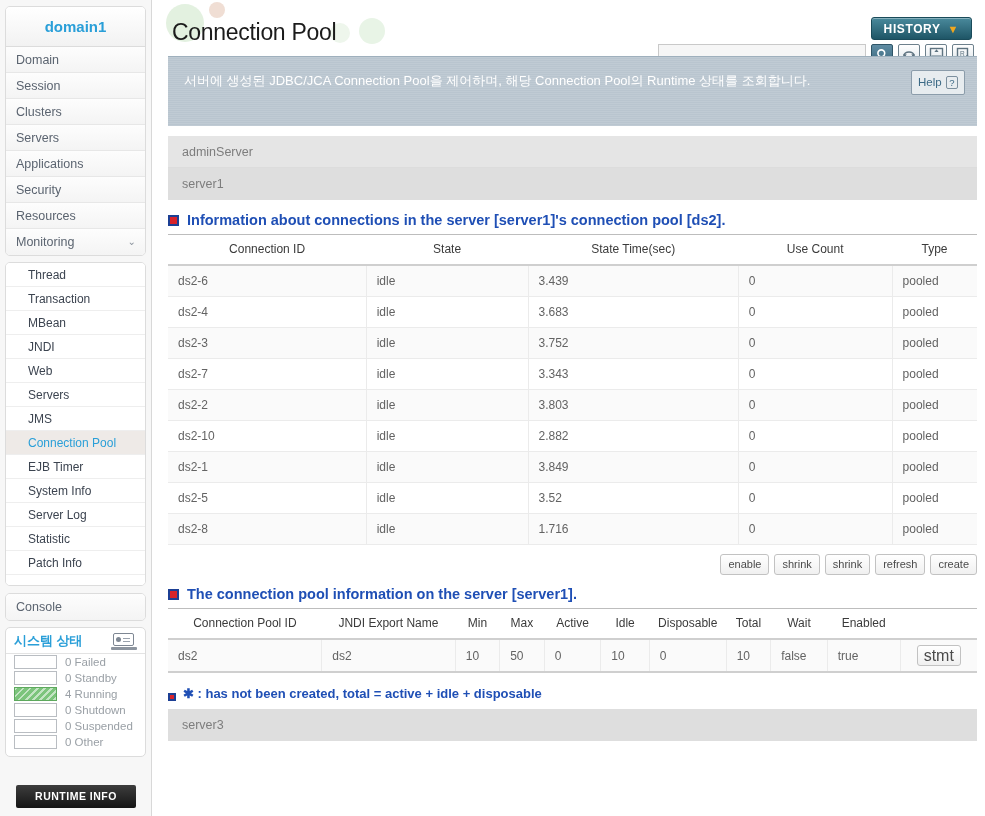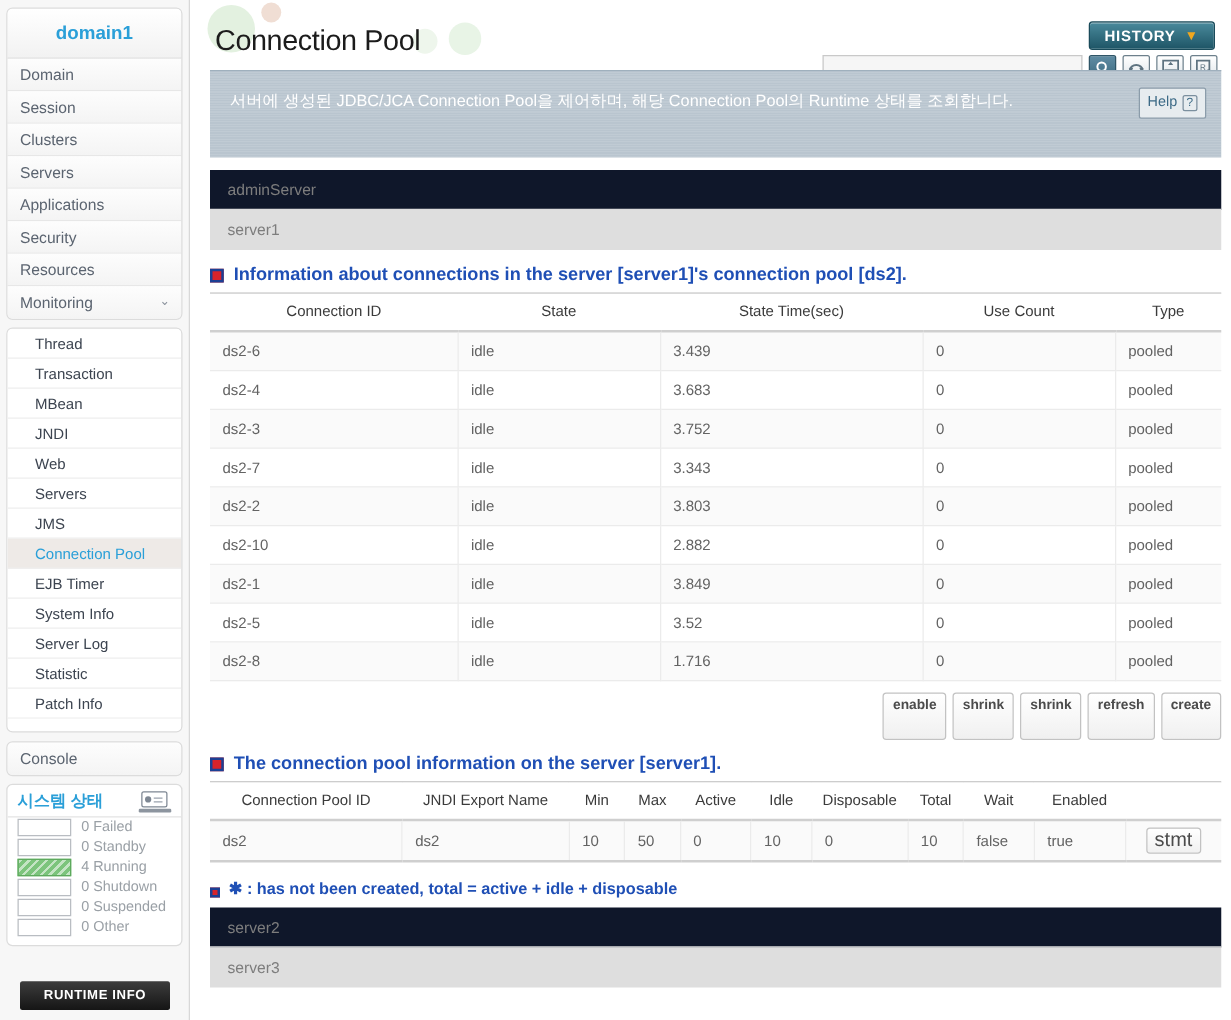--- a/index.html
+++ b/index.html
@@ -176,21 +176,21 @@
   .help-btn .qm {
     border: 1px solid #7b8f9e; border-radius: 2px;
     font-size: 9.5px; line-height: 11px; padding: 0 2.5px; color: #3c6a86;
   }
 
   .srv-list { margin: 10px 0 0 16px; width: 809px; }
   .srv-row {
     height: 32px; line-height: 32px;
     padding-left: 14px;
     font-size: 12.5px; color: #7d7d7d;
-    background: #0f172a;
+    background: #e5e5e5;
     border-bottom: 1px solid #dcdcdc;
     cursor: pointer;
   }
   .srv-row.alt { background: #dedede; }
   .srv-row:last-child { border-bottom: none; }
 
   .sec-head {
     margin: 12px 0 0 16px; width: 809px;
     display: flex; align-items: center; gap: 8px;
     padding-bottom: 6px;
@@ -219,25 +219,25 @@
   }
   table.grid tr td:last-child { border-right: none; }
   table.grid tr:nth-child(even) td { background: #ffffff; }
   table.grid.bottom-rule tr:last-child td { border-bottom: 2px solid #cfcfcf; }
 
   .btn-row {
     margin: 9px 16px 0 0; width: 809px; margin-left: 16px;
     display: flex; justify-content: flex-end; gap: 5px;
   }
   .sm-btn {
-    min-width: 38px; height: 38px; line-height: 19px;
+    min-width: 38px; height: 21px; line-height: 19px;
     padding: 0 7px; text-align: center;
     border: 1px solid #c2c2c2; border-radius: 3px;
     background: linear-gradient(#ffffff, #f0f0f0);
-    font-size: 11px; color: #4b4b4b; cursor: pointer; font-weight: bold;
+    font-size: 11px; color: #4b4b4b; cursor: pointer;
   }
   .stmt-btn {
     display: inline-block;
     min-width: 34px; height: 21px; line-height: 19px;
     padding: 0 6px; text-align: center;
     border: 1px solid #c2c2c2; border-radius: 3px;
     background: linear-gradient(#ffffff, #f0f0f0);
     font-size: 16px; color: #4b4b4b; cursor: pointer;
   }
   .footnote {
@@ -519,17 +519,16 @@
           </tr>
         </tbody>
     </table>
 
     <div class="footnote">
       <span class="sq-ico sm"></span>
       <span>✱ : has not been created, total = active + idle + disposable</span>
     </div>
 
     <div class="srv-list" id="srv-bottom" style="margin-top:8px">
-        <div class="srv-row"><span>server2</span></div>
         <div class="srv-row alt"><span>server3</span></div>
       </div>
   </div>
 </div>
 
 </body></html>

